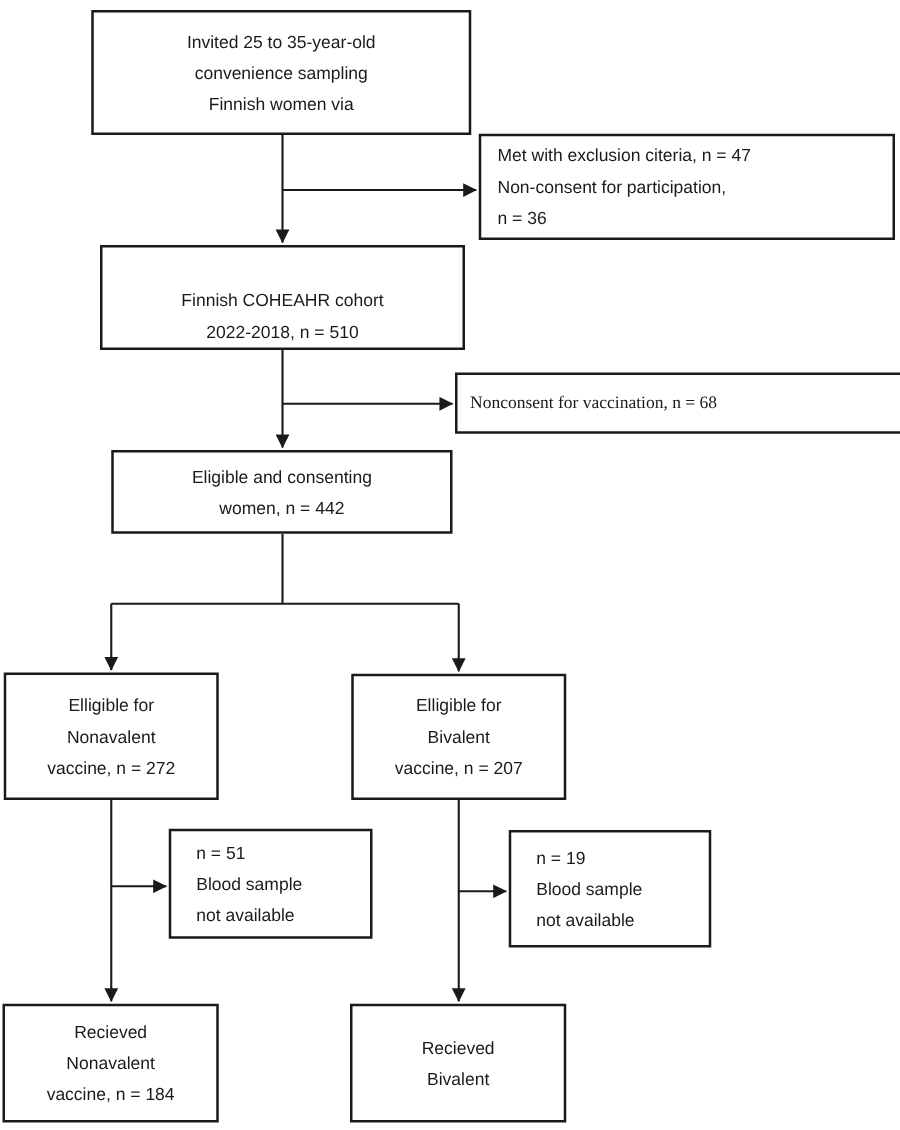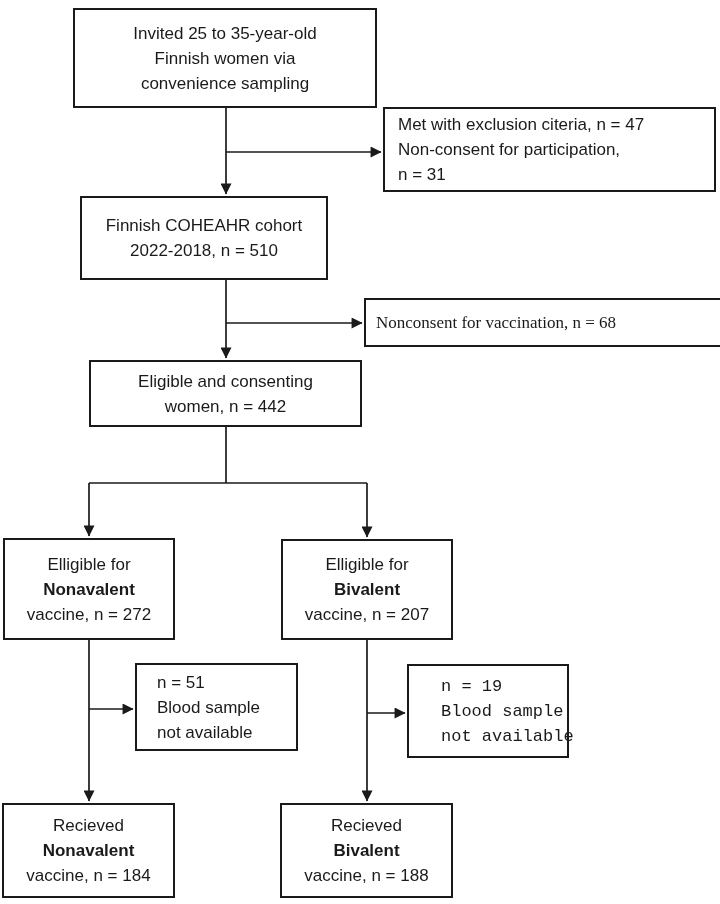--- a/index.html
+++ b/index.html
@@ -2,21 +2,21 @@
 <html><head>
 <meta charset="utf-8">
 <style>
   html, body { margin: 0; padding: 0; background: #ffffff; }
   .canvas {
     position: relative;
     width: 720px;
     height: 904px;
     background: #ffffff;
     font-family: "Liberation Sans", sans-serif;
-    font-size: 17px;
+    font-size: 14px;
     line-height: 25px;
     color: #1a1a1a;
     overflow: hidden;
   }
   .connectors {
     position: absolute;
     left: 0; top: 0;
     width: 720px; height: 904px;
   }
   .box {
@@ -24,31 +24,31 @@
     box-sizing: border-box;
     border: 2px solid #1a1a1a;
     background: #ffffff;
     display: flex;
     flex-direction: column;
     justify-content: center;
   }
   .box .line { white-space: nowrap; }
   .center { align-items: center; text-align: center; }
   .leftalign { align-items: flex-start; text-align: center; }
-  .bold { font-weight: bold; }
+  .bold { font-weight: normal; }
   
   #box-invited            { left: 73px;  top: 8px;   width: 304px; height: 100px; }
   #box-exclusion-top      { left: 383px; top: 107px; width: 333px; height: 85px;  padding-left: 13px; padding-right: 6px; }
-  #box-cohort             { left: 80px;  top: 196px; width: 248px; height: 84px;  }
+  #box-cohort             { left: 80px;  top: 196px; width: 292px; height: 84px; justify-content: flex-end;  }
   #box-nonconsent-vacc    { left: 364px; top: 298px; width: 396px; height: 49px;  padding-left: 10px; padding-right: 6px; font-family: Liberation Serif, serif; }
   #box-eligible           { left: 89px;  top: 360px; width: 273px; height: 67px; text-align: right;  }
   #box-eligible-nonavalent{ left: 3px;   top: 538px; width: 172px; height: 102px; }
   #box-eligible-bivalent  { left: 281px; top: 539px; width: 172px; height: 101px; }
   #box-noblood-nonavalent { left: 135px; top: 663px; width: 163px; height: 88px;  padding-left: 20px; }
-  #box-noblood-bivalent   { left: 407px; top: 664px; width: 162px; height: 94px;  padding-left: 32px; font-family: Liberation Mono, monospace; }
+  #box-noblood-bivalent   { left: 407px; top: 664px; width: 162px; height: 94px;  padding-left: 20px; }
   #box-received-nonavalent{ left: 2px;   top: 803px; width: 173px; height: 95px;  }
   #box-received-bivalent  { left: 280px; top: 803px; width: 173px; height: 95px;  }
 </style>
 </head>
 <body>
 
 <div class="canvas">
 
   <svg class="connectors" viewBox="0 0 720 904" xmlns="http://www.w3.org/2000/svg">
     <defs>
@@ -67,28 +67,28 @@
       <line x1="367" y1="483" x2="367" y2="537" marker-end="url(#arrow)"></line>
       <line x1="89" y1="640" x2="89" y2="801" marker-end="url(#arrow)"></line>
       <line x1="89" y1="709" x2="133" y2="709" marker-end="url(#arrow)"></line>
       <line x1="367" y1="640" x2="367" y2="801" marker-end="url(#arrow)"></line>
       <line x1="367" y1="713" x2="405" y2="713" marker-end="url(#arrow)"></line>
     </g>
   </svg>
 
   <div class="box center" id="box-invited">
     <div class="line">Invited 25 to 35-year-old</div>
+    <div class="line">convenience sampling</div>
     <div class="line">Finnish women via</div>
-    <div class="line">convenience sampling</div>
   </div>
 
   <div class="box leftalign" id="box-exclusion-top">
     <div class="line">Met with exclusion citeria, n = 47</div>
     <div class="line">Non-consent for participation,</div>
-    <div class="line">n = 31</div>
+    <div class="line">n = 36</div>
   </div>
 
   <div class="box center" id="box-cohort">
     <div class="line">Finnish COHEAHR cohort</div>
     <div class="line">2022-2018, n = 510</div>
   </div>
 
   <div class="box leftalign" id="box-nonconsent-vacc">
     <div class="line">Nonconsent for vaccination, n = 68</div>
   </div>
@@ -124,16 +124,15 @@
 
   <div class="box center" id="box-received-nonavalent">
     <div class="line">Recieved</div>
     <div class="line bold">Nonavalent</div>
     <div class="line">vaccine, n = 184</div>
   </div>
 
   <div class="box center" id="box-received-bivalent">
     <div class="line">Recieved</div>
     <div class="line bold">Bivalent</div>
-    <div class="line">vaccine, n = 188</div>
   </div>
 
 </div>
 
 </body></html>

